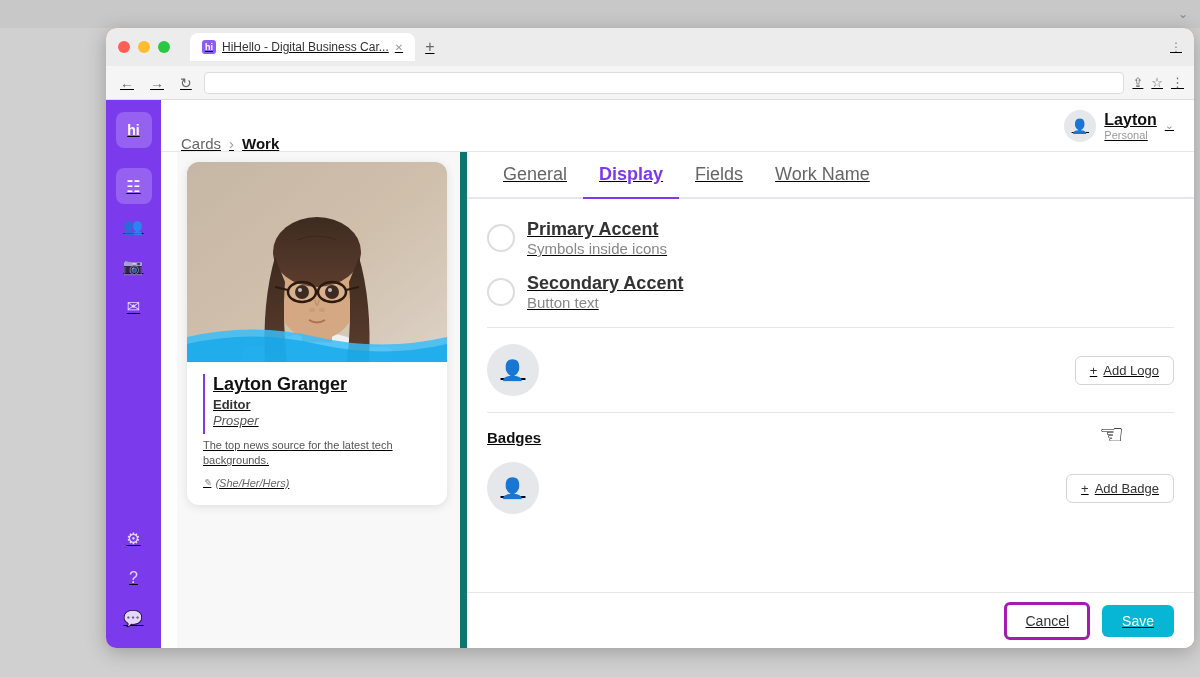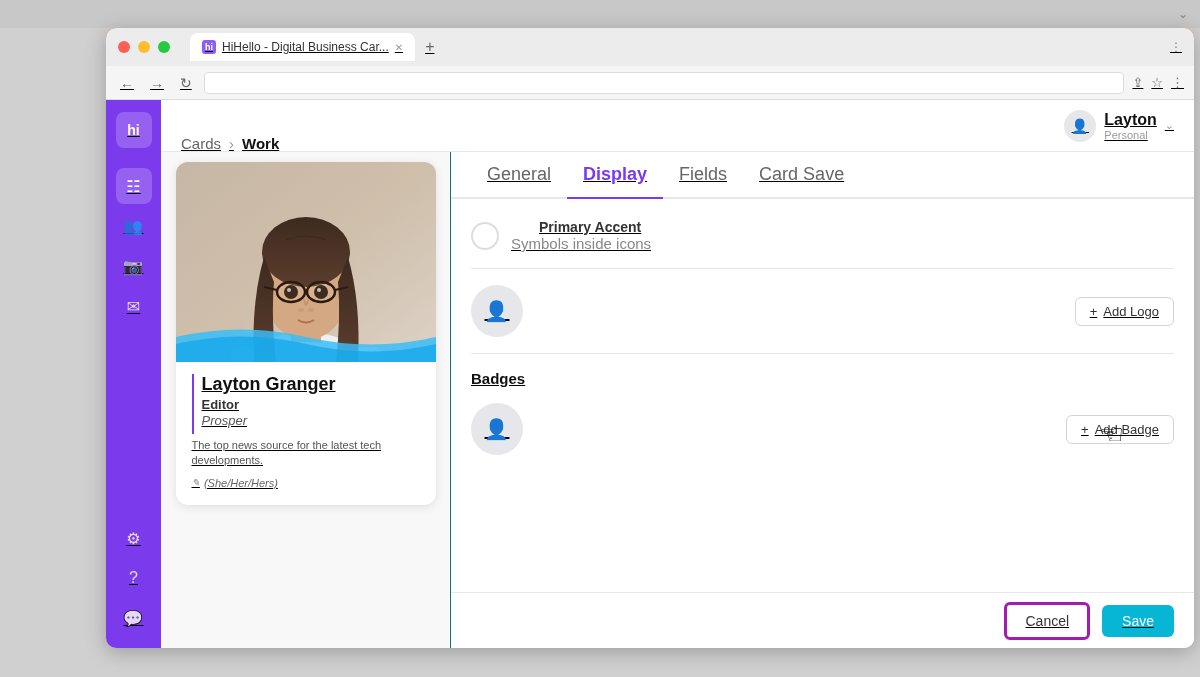--- a/index.html
+++ b/index.html
@@ -182,26 +182,27 @@
     .content-area {
       display: flex;
       flex: 1;
       overflow: hidden;
     }
 
     
     .card-preview-panel {
       width: 290px;
       background: #f8f8f8;
-      border-right: 1px solid #0f766e;
+      border-right: 7px solid #0f766e;
       display: flex;
       flex-direction: column;
-      align-items: center;
+      align-items: flex-start;
       padding: 10px;
       overflow: hidden;
+      margin-left: 16px;
     }
 
     .business-card {
       width: 260px;
       background: #fff;
       border-radius: 12px;
       overflow: hidden;
       box-shadow: 0 2px 10px rgba(0,0,0,0.1);
     }
     .card-header-img {
@@ -312,21 +313,21 @@
       cursor: pointer;
     }
     .color-swatch.empty {
       background: #fff;
     }
     .color-swatch.blue {
       background: #3b82f6;
       border-color: #3b82f6;
     }
     .color-label-group { display: flex; flex-direction: column; }
-    .color-label { font-size: 14px; font-weight: 600; color: #333; margin-left: 28px; }
+    .color-label { font-size: 18px; font-weight: 600; color: #333; }
     .color-sublabel { font-size: 15px; color: #888; }
 
     .section-divider {
       border: none;
       border-top: 1px solid #e5e7eb;
       margin: 16px 0;
     }
 
     .section-title {
       font-size: 15px;
@@ -582,21 +583,21 @@
                   <path d="M0 182 Q65 167 130 182 Q195 197 260 182 L260 200 L0 200 Z" fill="#0ea5e9" opacity="0.7"></path>
                 </svg>
               </div>
               <div class="card-body">
                 <div class="card-name-section">
                   <div style="position:absolute;left:0;top:0;width:2px;height:60px;background:#7c3aed;"></div>
                   <div class="card-name">Layton Granger</div>
                   <div class="card-title">Editor</div>
                   <div class="card-company">Prosper</div>
                 </div>
-                <div class="card-description">The top news source for the latest tech developments.</div>
+                <div class="card-description">The top news source for the latest tech backgrounds.</div>
                 <div class="card-pronouns">
                   <span class="pronoun-icon">✎</span>
                   <span>(She/Her/Hers)</span>
                 </div>
               </div>
             </div>
           </div>
 
           <div class="right-panel">
 
@@ -604,35 +605,42 @@
               <div class="panel-tab">
                 <span>General</span>
               </div>
               <div class="panel-tab active">
                 <span>Display</span>
               </div>
               <div class="panel-tab">
                 <span>Fields</span>
               </div>
               <div class="panel-tab">
-                <span>Card Save</span>
+                <span>Work Name</span>
               </div>
             </div>
 
             <div class="panel-content">
 
               <div class="color-option">
                 <div class="color-swatch empty"></div>
                 <div class="color-label-group">
                   <span class="color-label">Primary Accent</span>
                   <span class="color-sublabel">Symbols inside icons</span>
                 </div>
               </div>
 
 
+              <div class="color-option">
+                <div class="color-swatch empty"></div>
+                <div class="color-label-group">
+                  <span class="color-label">Secondary Accent</span>
+                  <span class="color-sublabel">Button text</span>
+                </div>
+              </div>
 
               <hr class="section-divider">
 
               <div class="logo-badge-row">
                 <div class="logo-placeholder">
                   <span style="color:#aaa;">👤</span>
                 </div>
                 <button class="add-btn">
                   <span>+</span>
                   <span>Add Logo</span>

